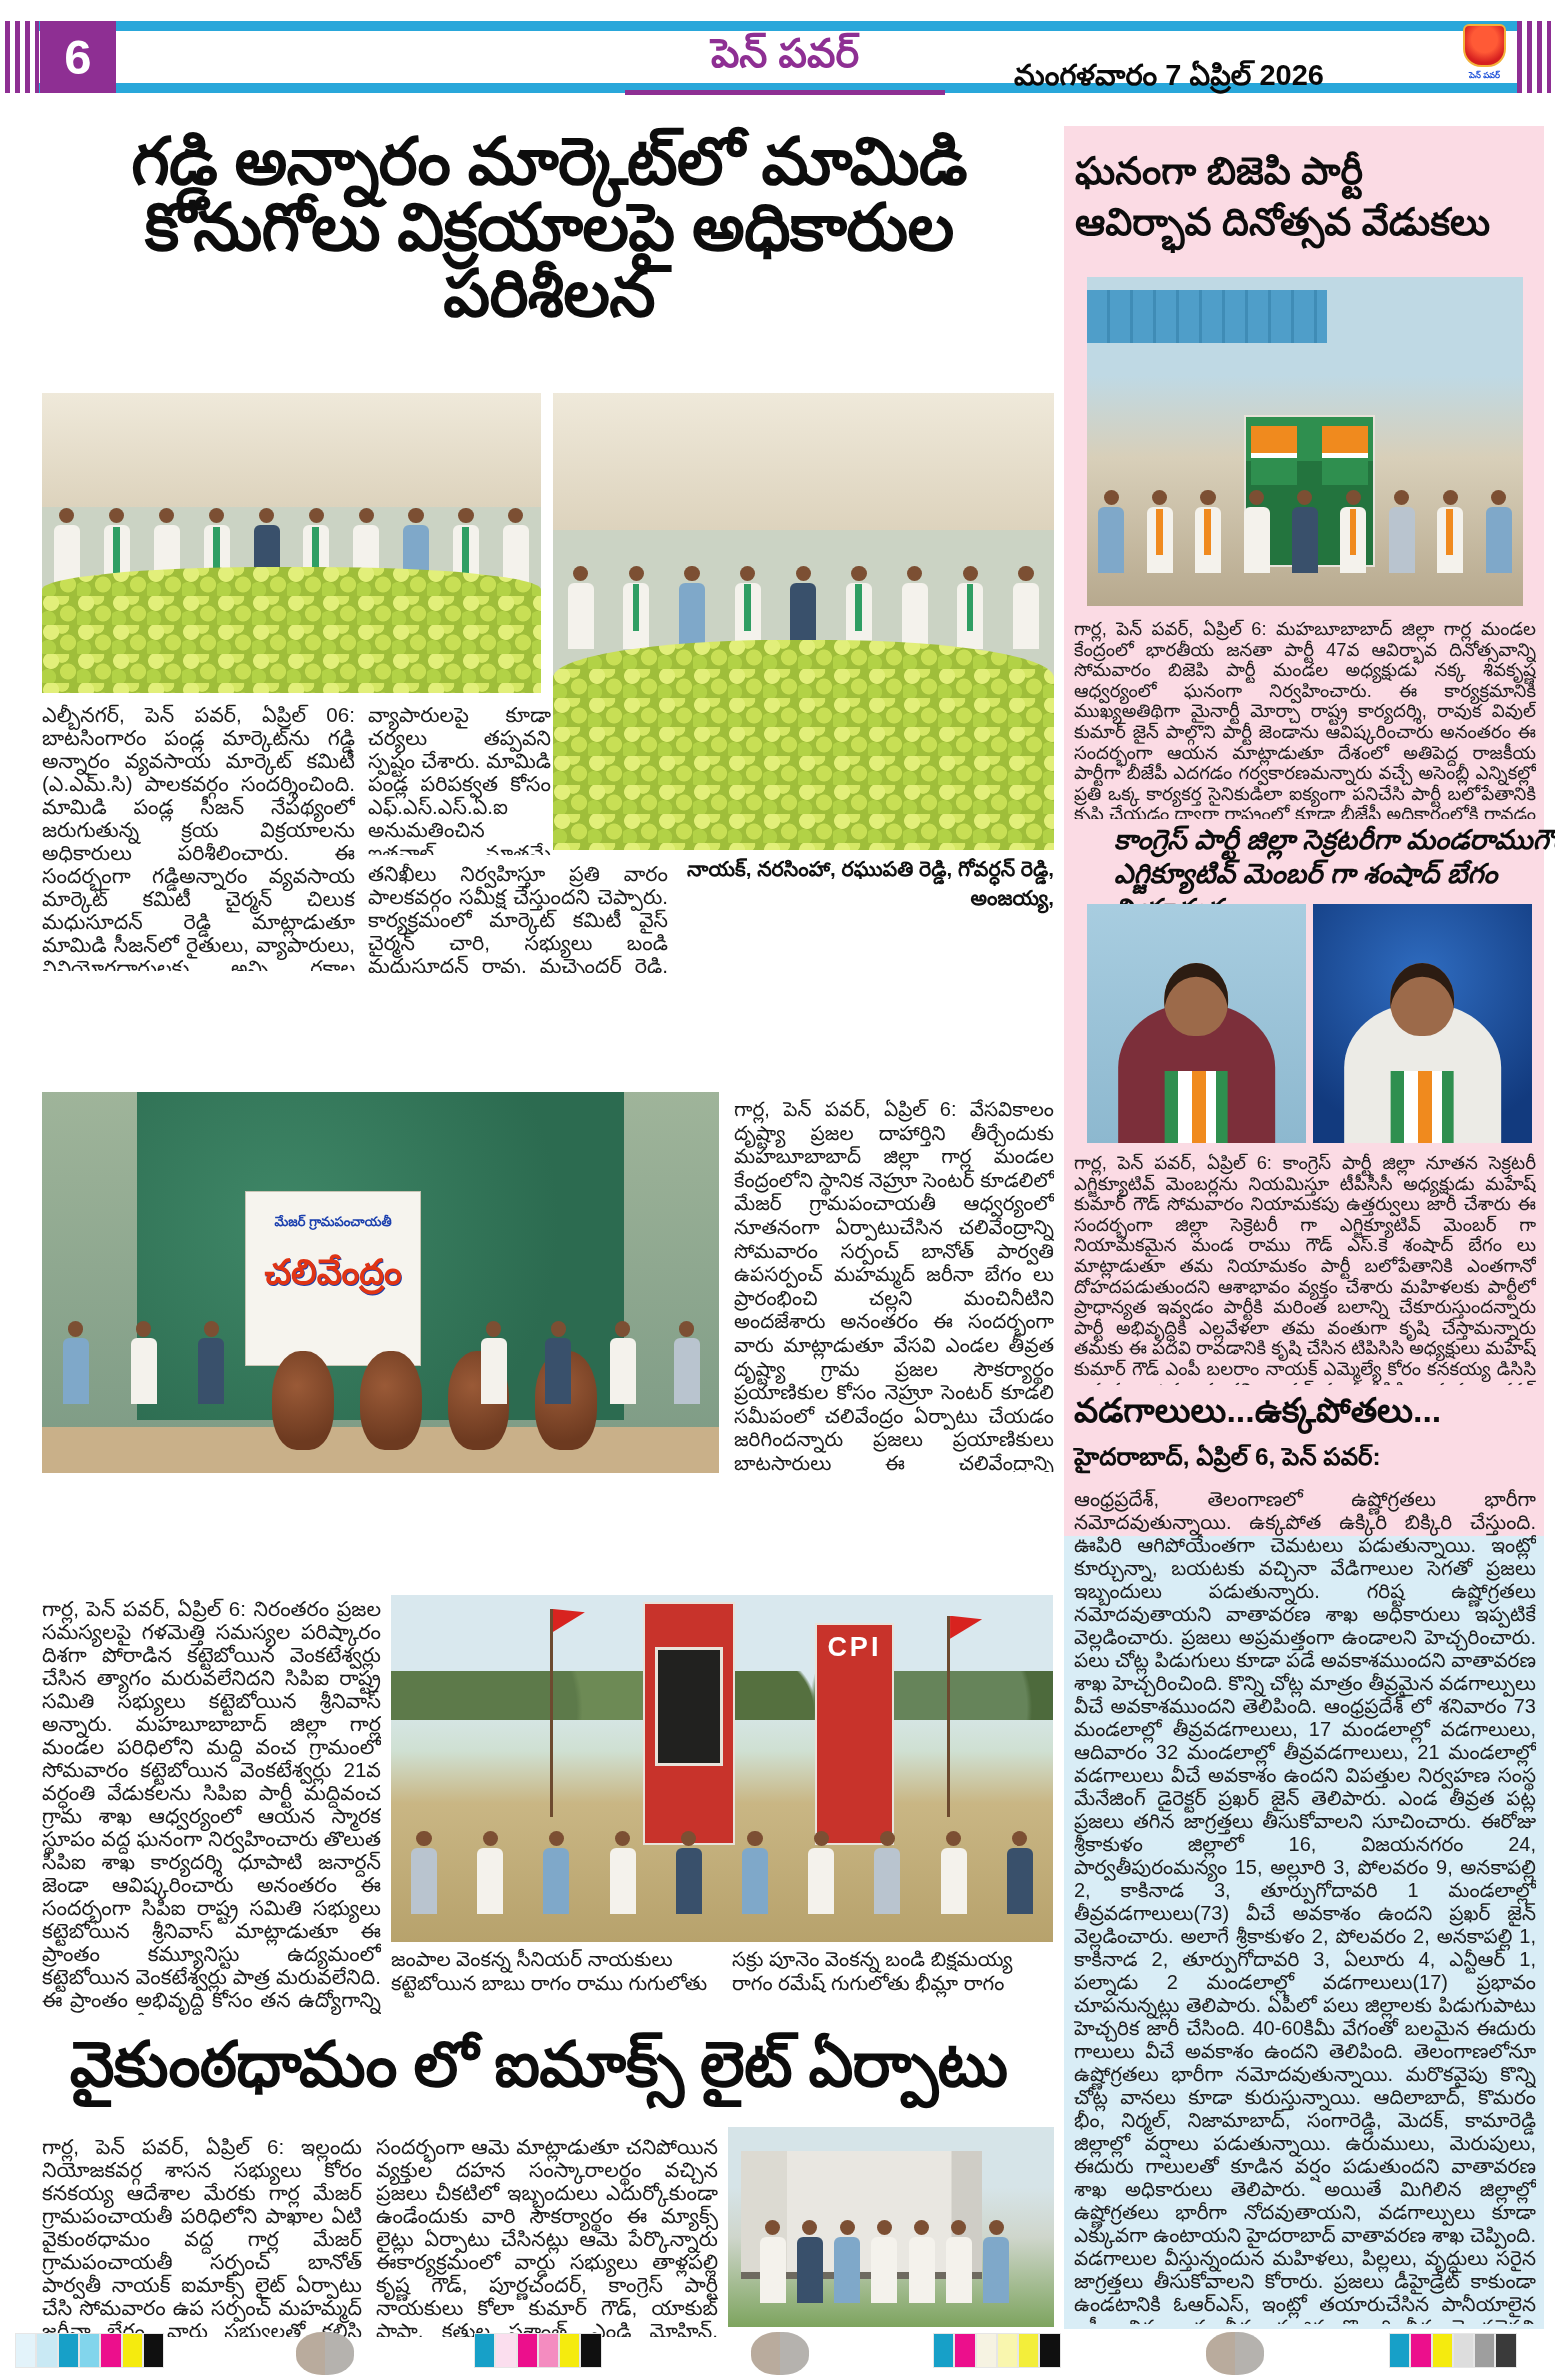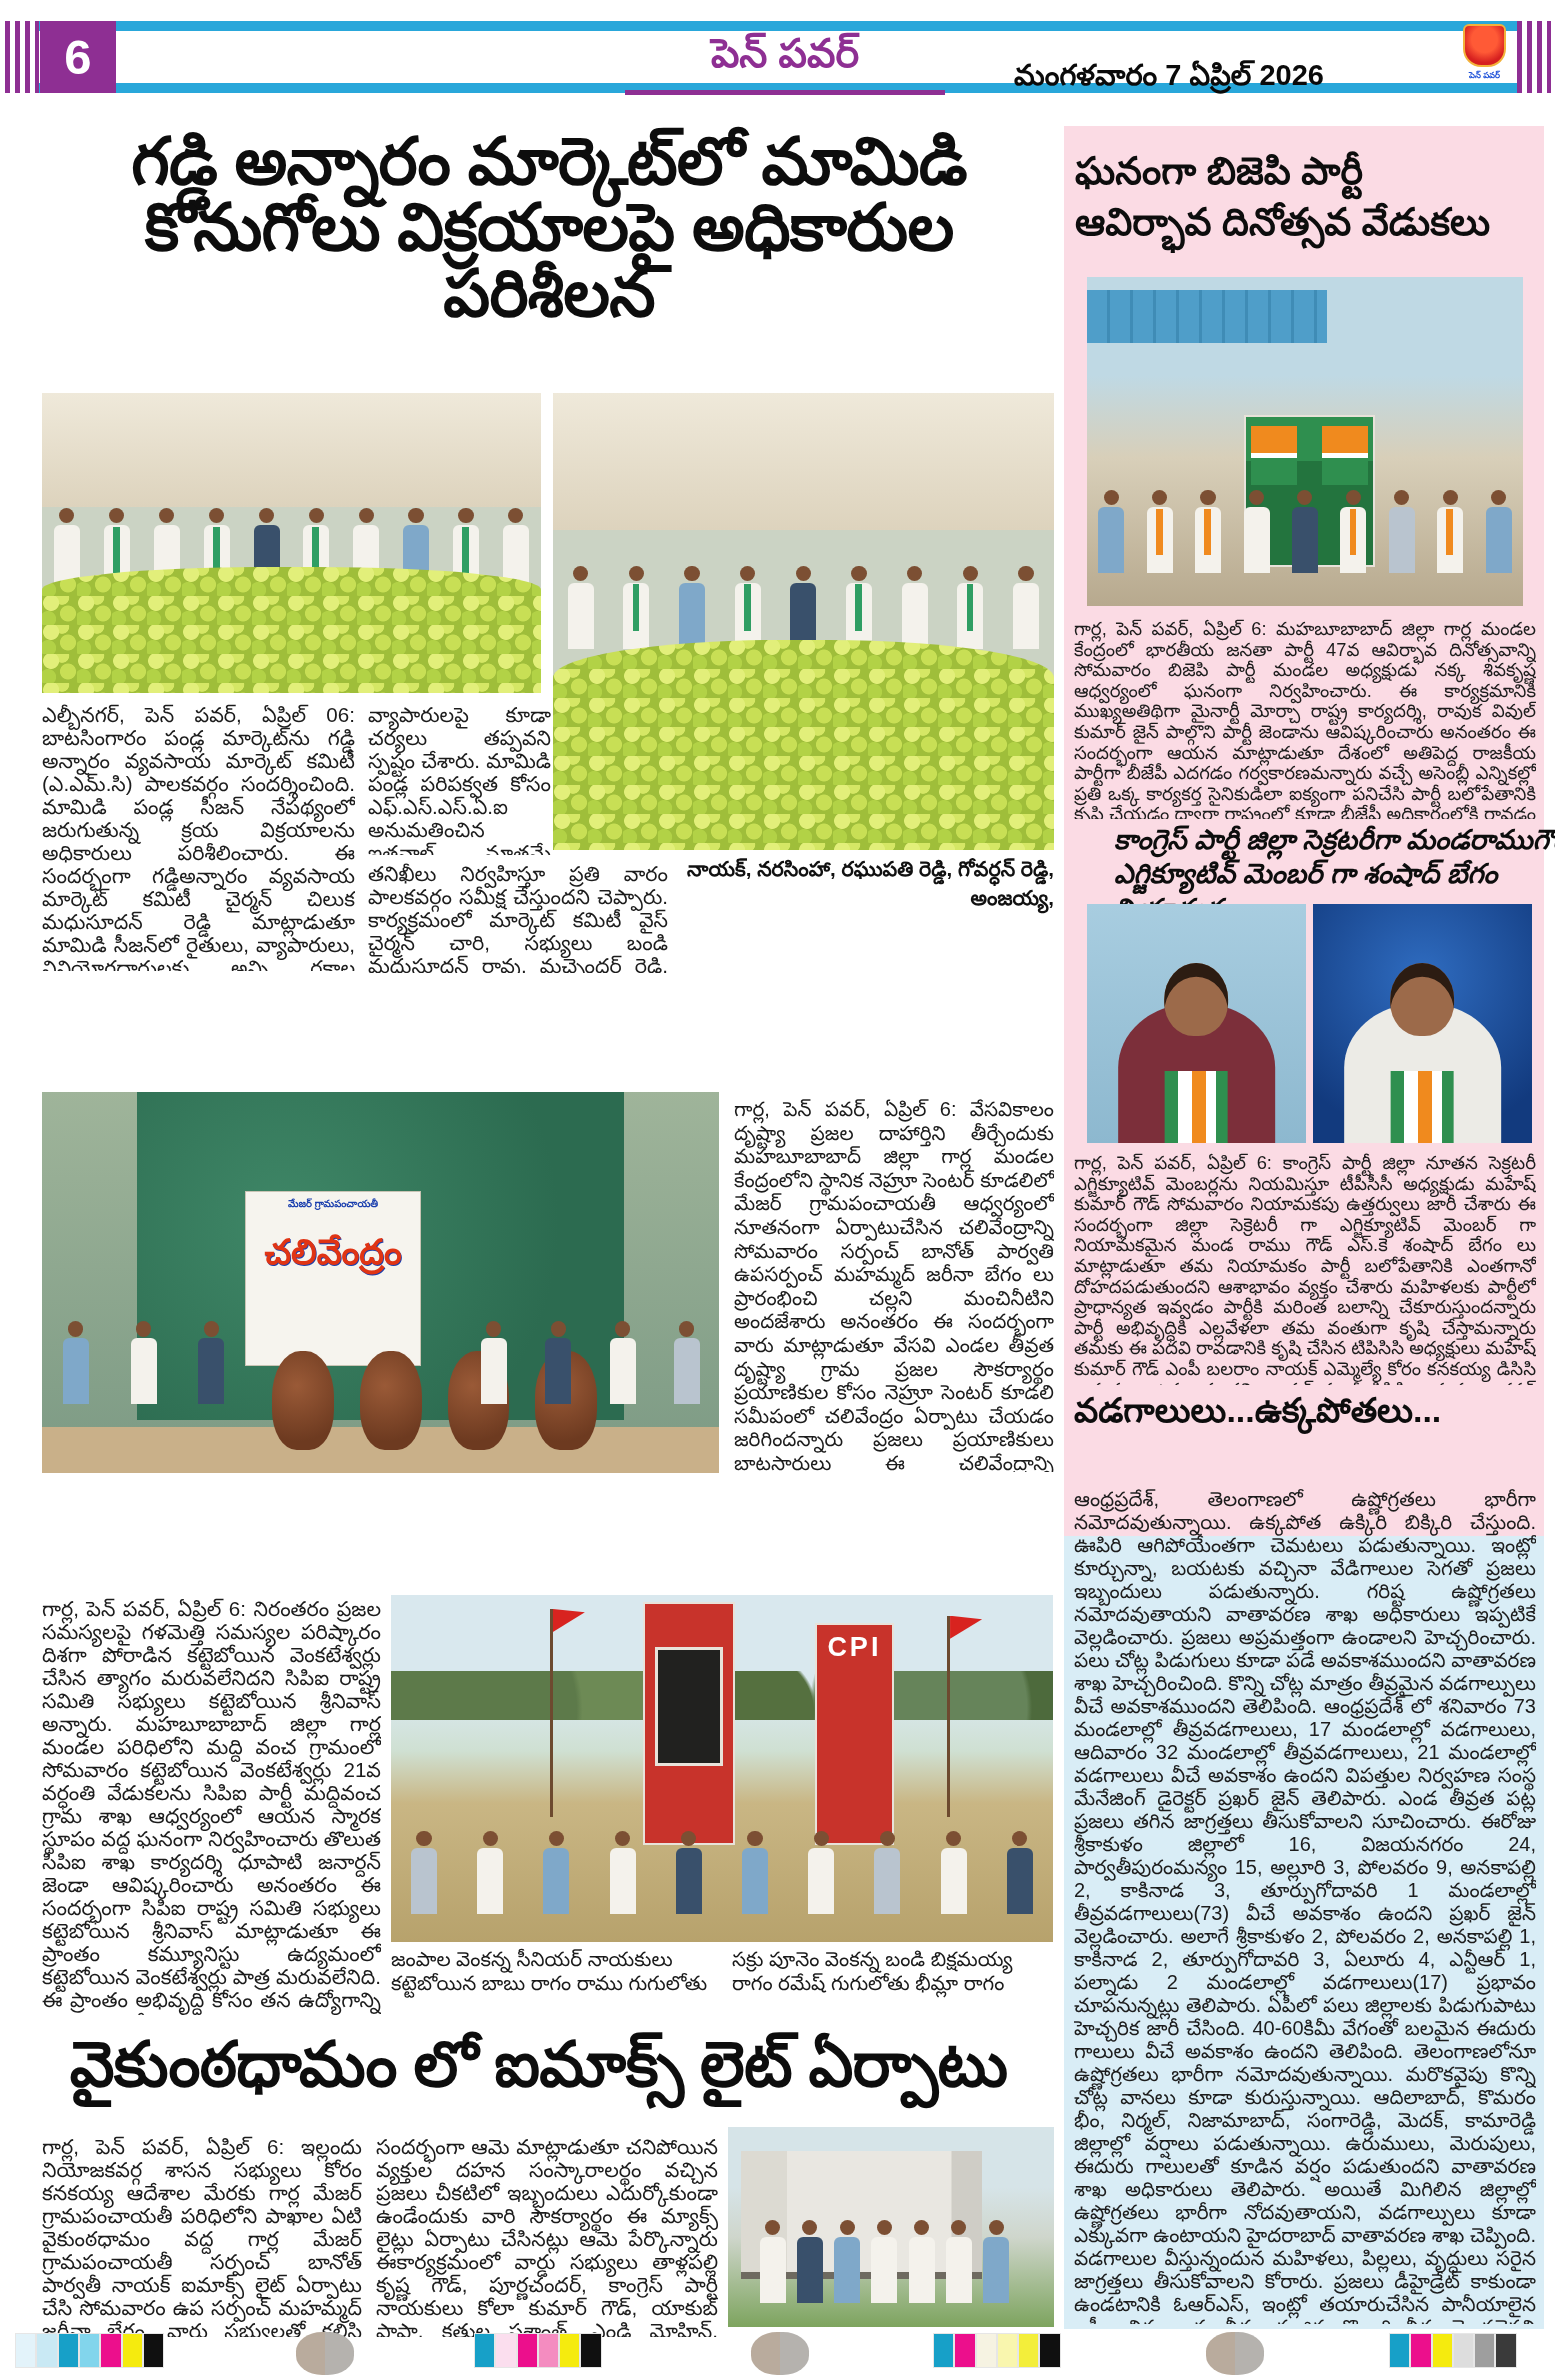--- a/index.html
+++ b/index.html
@@ -59,21 +59,21 @@
       radial-gradient(circle at 20px 1.5px,#d5e765 6.9px,transparent 7.6px);
      background-size:35px 29px;border-radius:45% 45% 0 0/18% 18% 0 0;}
   .ph-a{left:42px;top:393px;width:499px;height:300px;}
   .ph-b{left:553px;top:393px;width:501px;height:457px;}
   .ph-c{left:42px;top:1092px;width:677px;height:381px;background:linear-gradient(#9fb49a,#7c9a84);}
   .tarp{position:absolute;left:14%;top:0;width:72%;height:86%;
         background:radial-gradient(circle at 30% 40%,#3f8767,#2c6b50 70%),
         repeating-linear-gradient(115deg,transparent 0 46px,rgba(0,0,0,.12) 46px 53px);}
   .banner{position:absolute;left:30%;top:26%;width:26%;height:46%;background:#f6f4ee;border:1.5px solid #c9c4b4;
           text-align:center;padding-top:6.1px;}
-  .banner .b-small{font-size:10px;color:#1b3fae;font-weight:700;}
+  .banner .b-small{font-size:13px;color:#1b3fae;font-weight:700;margin-top:16px;}
   .banner .b-big{font-size:35px;color:#e03414;font-weight:800;margin-top:20px;text-shadow:0.8px 0.8px 0 #1b3fae;}
   .pots{position:absolute;left:34%;bottom:6%;width:48%;height:26%;display:flex;justify-content:space-between;}
   .pot{width:19%;height:100%;background:radial-gradient(circle at 40% 35%,#9a5a37,#6d3a20 75%);border-radius:46% 46% 40% 40%;}
   .ground{position:absolute;left:0;bottom:0;width:100%;height:12%;background:#c9b089;}
   .ph-d{left:391px;top:1595px;width:662px;height:347px;background:linear-gradient(#d9e8ee 0 30%,#cfe0d2 45%,#c9b684 60%,#b7a26c);}
   .treeline{position:absolute;left:0;top:22%;width:100%;height:14%;
      background:radial-gradient(circle at 10% 80%,#5d7a4a 20%,transparent 21%),
        radial-gradient(circle at 30% 70%,#6d8a55 18%,transparent 19%),
        radial-gradient(circle at 55% 85%,#55703f 16%,transparent 17%),
        radial-gradient(circle at 80% 75%,#66845a 20%,transparent 21%),
@@ -289,20 +289,21 @@
   </div>
   <div class="abs portrait po-r">
     <div class="bust white">
         <div class="scarf"></div>
       </div>
   </div>
 
   <div class="abs rt-col" style="left:1074px;top:1153px;width:462px;height:232px;">గార్ల, పెన్ పవర్, ఏప్రిల్ 6: కాంగ్రెస్ పార్టీ జిల్లా నూతన సెక్రటరీ ఎగ్జిక్యూటివ్ మెంబర్లను నియమిస్తూ టీపీసీసీ అధ్యక్షుడు మహేష్ కుమార్ గౌడ్ సోమవారం నియామకపు ఉత్తర్వులు జారీ చేశారు ఈ సందర్భంగా జిల్లా సెక్రెటరీ గా ఎగ్జిక్యూటివ్ మెంబర్ గా నియామకమైన మండ రాము గౌడ్ ఎస్.కె శంషాద్ బేగం లు మాట్లాడుతూ తమ నియామకం పార్టీ బలోపేతానికి ఎంతగానో దోహదపడుతుందని ఆశాభావం వ్యక్తం చేశారు మహిళలకు పార్టీలో ప్రాధాన్యత ఇవ్వడం పార్టీకి మరింత బలాన్ని చేకూరుస్తుందన్నారు పార్టీ అభివృద్ధికి ఎల్లవేళలా తమ వంతుగా కృషి చేస్తామన్నారు తమకు ఈ పదవి రావడానికి కృషి చేసిన టిపిసిసి అధ్యక్షులు మహేష్ కుమార్ గౌడ్ ఎంపీ బలరాం నాయక్ ఎమ్మెల్యే కోరం కనకయ్య డిసిసి అధ్యక్షులు ఉమా మురళి నాయక్ మాజీ డిసిసి అధ్యక్షులు భరత్ చంద్రా రెడ్డి కాంగ్రెస్ పార్టీ గార్ల మండల అధ్యక్షులు దనియాకుల రామారావు మా ఎన్నికకు కృషిచేసిన గార్ల మండల కాంగ్రెస్ సీనియర్ పార్టీ నాయకులకు కార్యకర్తలకు ప్రతి ఒక్కరికి కృతజ్ఞతలు తెలియజేశారు.</div>
 
   <div class="abs rt-wh">వడగాలులు...ఉక్కపోతలు...</div>
+  <div class="abs rt-wd">హైదరాబాద్, ఏప్రిల్ 6,    పెన్ పవర్:</div>
   <div class="abs rt-col" style="left:1074px;top:1488px;width:462px;height:836px;font-size:20px;line-height:23px;">ఆంధ్రప్రదేశ్, తెలంగాణలో ఉష్ణోగ్రతలు భారీగా నమోదవుతున్నాయి. ఉక్కపోత ఉక్కిరి బిక్కిరి చేస్తుంది. ఊపిరి ఆగిపోయేంతగా చెమటలు పడుతున్నాయి. ఇంట్లో కూర్చున్నా, బయటకు వచ్చినా వేడిగాలుల సెగతో ప్రజలు ఇబ్బందులు పడుతున్నారు. గరిష్ట ఉష్ణోగ్రతలు నమోదవుతాయని వాతావరణ శాఖ అధికారులు ఇప్పటికే వెల్లడించారు. ప్రజలు అప్రమత్తంగా ఉండాలని హెచ్చరించారు. పలు చోట్ల పిడుగులు కూడా పడే అవకాశముందని వాతావరణ శాఖ హెచ్చరించింది. కొన్ని చోట్ల మాత్రం తీవ్రమైన వడగాల్పులు వీచే అవకాశముందని తెలిపింది. ఆంధ్రప్రదేశ్ లో శనివారం 73 మండలాల్లో తీవ్రవడగాలులు, 17 మండలాల్లో వడగాలులు, ఆదివారం 32 మండలాల్లో తీవ్రవడగాలులు, 21 మండలాల్లో వడగాలులు వీచే అవకాశం ఉందని విపత్తుల నిర్వహణ సంస్థ మేనేజింగ్ డైరెక్టర్ ప్రఖర్ జైన్ తెలిపారు. ఎండ తీవ్రత పట్ల ప్రజలు తగిన జాగ్రత్తలు తీసుకోవాలని సూచించారు. ఈరోజు శ్రీకాకుళం జిల్లాలో 16, విజయనగరం 24, పార్వతీపురంమన్యం 15, అల్లూరి 3, పోలవరం 9, అనకాపల్లి 2, కాకినాడ 3, తూర్పుగోదావరి 1 మండలాల్లో తీవ్రవడగాలులు(73) వీచే అవకాశం ఉందని ప్రఖర్ జైన్ వెల్లడించారు. అలాగే శ్రీకాకుళం 2, పోలవరం 2, అనకాపల్లి 1, కాకినాడ 2, తూర్పుగోదావరి 3, ఏలూరు 4, ఎన్టీఆర్ 1, పల్నాడు 2 మండలాల్లో వడగాలులు(17) ప్రభావం చూపనున్నట్లు తెలిపారు. ఏపీలో పలు జిల్లాలకు పిడుగుపాటు హెచ్చరిక జారీ చేసింది. 40-60కిమీ వేగంతో బలమైన ఈదురు గాలులు వీచే అవకాశం ఉందని తెలిపింది. తెలంగాణలోనూ ఉష్ణోగ్రతలు భారీగా నమోదవుతున్నాయి. మరొకవైపు కొన్ని చోట్ల వానలు కూడా కురుస్తున్నాయి. ఆదిలాబాద్, కొమరం భీం, నిర్మల్, నిజామాబాద్, సంగారెడ్డి, మెదక్, కామారెడ్డి జిల్లాల్లో వర్షాలు పడుతున్నాయి. ఉరుములు, మెరుపులు, ఈదురు గాలులతో కూడిన వర్షం పడుతుందని వాతావరణ శాఖ అధికారులు తెలిపారు. అయితే మిగిలిన జిల్లాల్లో ఉష్ణోగ్రతలు భారీగా నోదవుతాయని, వడగాల్పులు కూడా ఎక్కువగా ఉంటాయని హైదరాబాద్ వాతావరణ శాఖ చెప్పింది. వడగాలుల వీస్తున్నందున మహిళలు, పిల్లలు, వృద్దులు సరైన జాగ్రత్తలు తీసుకోవాలని కోరారు. ప్రజలు డీహైడ్రేట్ కాకుండా ఉండటానికి ఓఆర్ఎస్, ఇంట్లో తయారుచేసిన పానీయాలైన లస్సీ, నిమ్మకాయ నీరు, మజ్జిగ, కొబ్బరి నీరు మొదలైనవి తాగాలని,మంచినీరు ఎక్కువగా తీసుకోవాలని అధికారులు సూచిస్తున్నారు.</div>
 
   <div class="abs cbar" style="left:15.2px;">
       <div class="sw" style="background: rgb(227, 243, 250);"></div>
       <div class="sw" style="background: rgb(201, 233, 244);"></div>
       <div class="sw" style="background: rgb(23, 160, 200);"></div>
       <div class="sw" style="background: rgb(130, 213, 236);"></div>
       <div class="sw" style="background: rgb(236, 15, 140);"></div>
       <div class="sw" style="background: rgb(245, 235, 14);"></div>
       <div class="sw" style="background: rgb(16, 16, 16);"></div>

